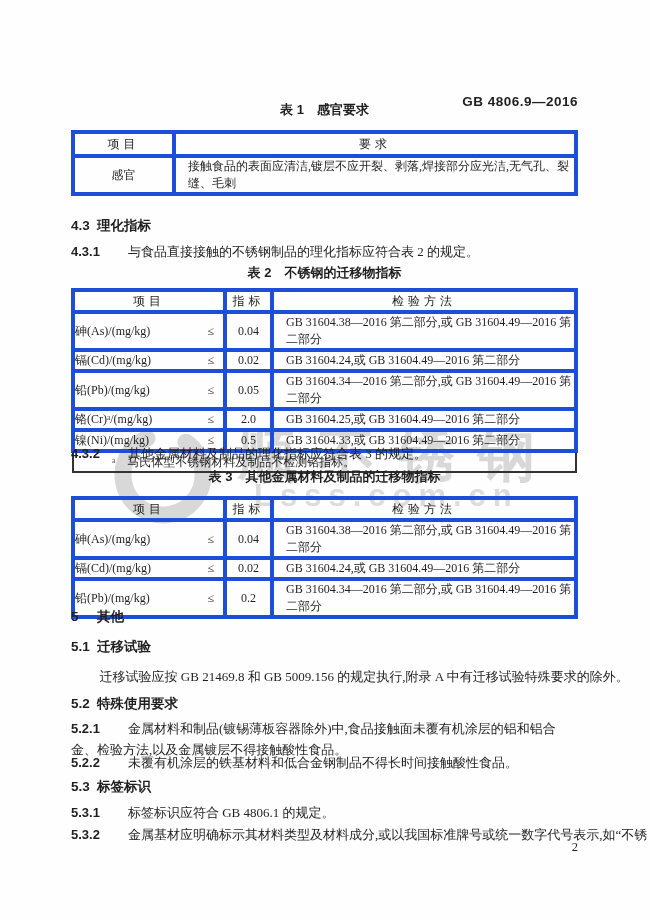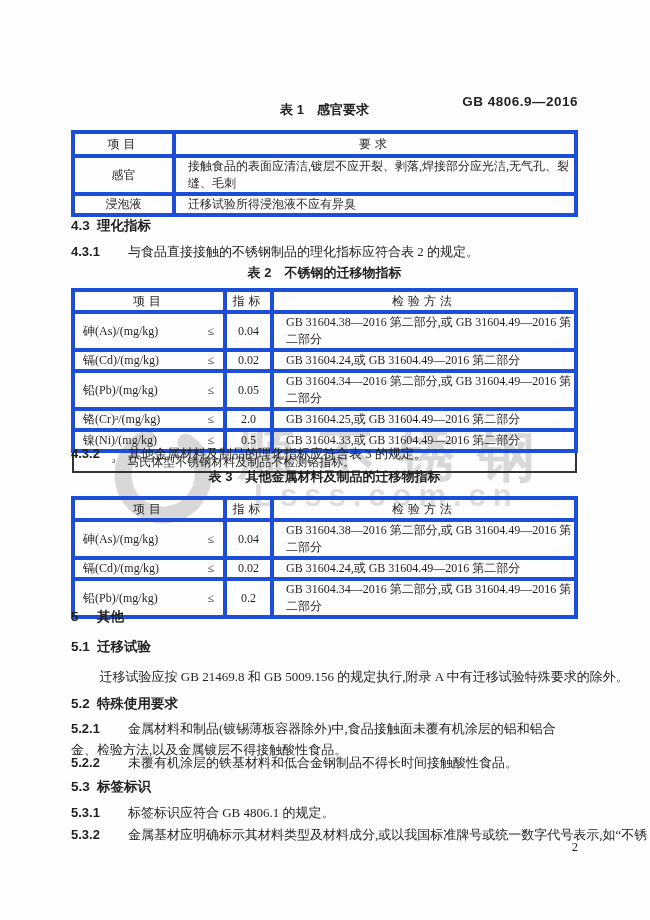--- a/index.html
+++ b/index.html
@@ -73,21 +73,21 @@
   .table-1 td.req{padding-left:12px}
 
   .table-2{top:288px}
   .table-3{top:496px}
   .t3c tr{height:19px}
   .t3c tr.head{height:22px}
   .t3c tr.fnote{height:21px}
   .t3c col.c1{width:152px}
   .t3c col.c2{width:47px}
   .t3c td.item{padding:0}
-  .t3c .iflex{display:flex;justify-content:space-between;align-items:center;padding:0 9px 0 8px;}
+  .t3c .iflex{display:flex;justify-content:space-between;align-items:center;padding:0 9px 0 0;}
   .t3c td.limit{text-align:center}
   .t3c td.method{padding-left:12px}
   .t3c td.footnote{padding-left:38px;border:1px solid #383838;}
 
   
   .page-number{top:840px;text-align:right;padding-right:4px;font-size:12.5px;}
 
   
   .watermark{
     position:absolute;top:416px;left:38px;width:580px;height:112px;
@@ -132,24 +132,20 @@
           <col>
         </colgroup>
       <tbody>
           <tr class="head">
         <td class="thead">项目</td>
         <td class="thead">要求</td>
       </tr>
       <tr>
         <td class="item">感官</td>
         <td class="req">接触食品的表面应清洁,镀层不应开裂、剥落,焊接部分应光洁,无气孔、裂缝、毛刺</td>
-      </tr>
-      <tr>
-        <td class="item">浸泡液</td>
-        <td class="req">迁移试验所得浸泡液不应有异臭</td>
       </tr>
     </tbody>
       </table>
 
     <div class="abs heading heading-43">
       <span class="h-num">4.3</span><span>理化指标</span>
     </div>
     <div class="abs clause clause-431">
       <span class="c-num">4.3.1</span><span>与食品直接接触的不锈钢制品的理化指标应符合表 2 的规定。</span>
     </div>

